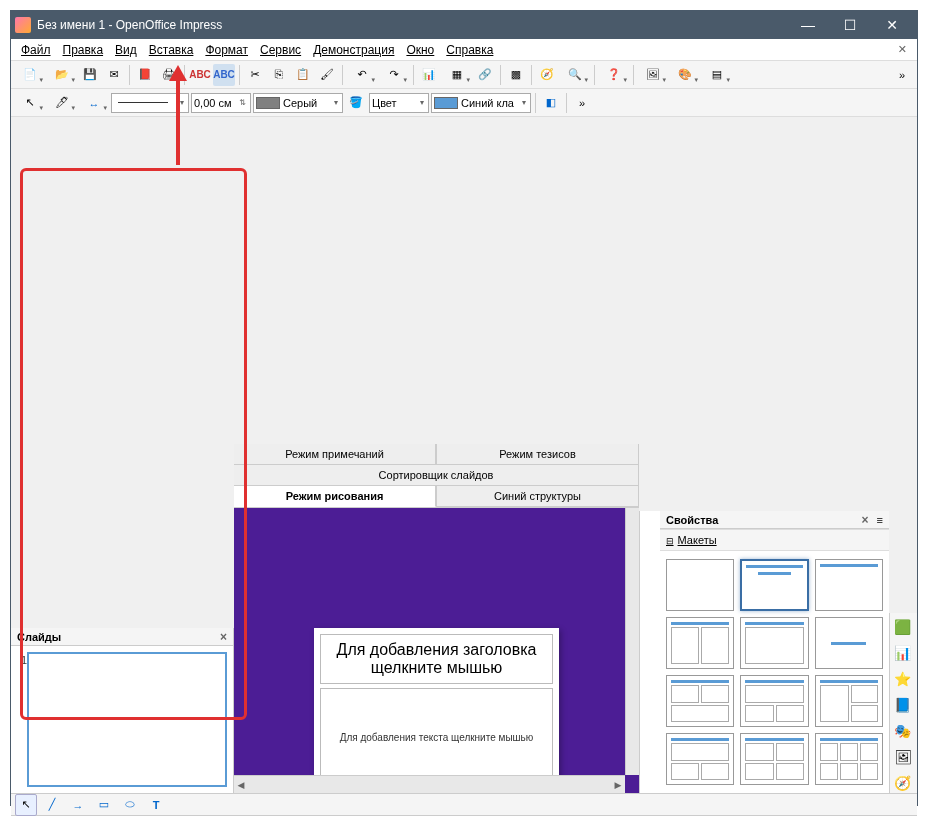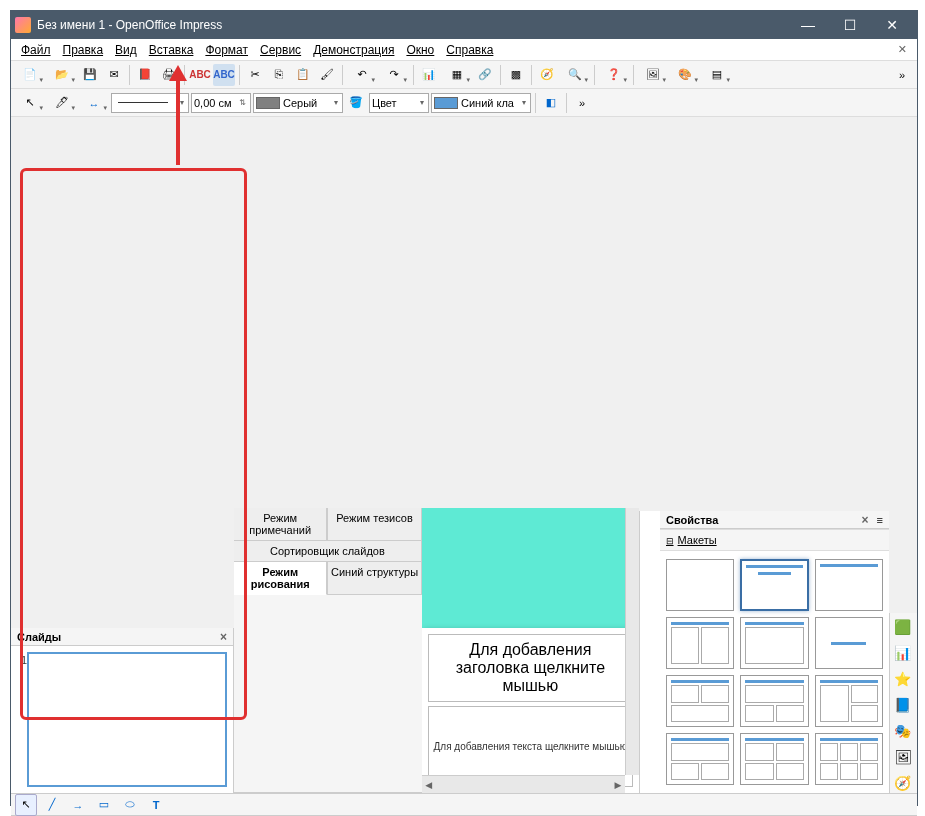--- a/index.html
+++ b/index.html
@@ -24,21 +24,21 @@
 .combo.w60 { width: 60px; } .combo.w70 { width: 78px; } .combo.w80 { width: 90px; }
 .swatch { width: 24px; height: 12px; border: 1px solid #666; display: inline-block; margin-right: 3px; }
 .main { display: flex; height: 676px; background: #f0f0f0; align-items: flex-end; }
 .slides-panel { width: 223px; background: #fff; display: flex; flex-direction: column; border-right: 1px solid #ccc; }
 .panel-header { height: 18px; display: flex; align-items: center; padding: 0 6px; font-size: 11px; font-weight: bold; background: #f5f5f5; border-bottom: 1px solid #ccc; }
 .panel-header .x { margin-left: auto; cursor: pointer; color: #666; font-size: 12px; }
 .slides-list { flex: 1; padding: 6px; overflow: auto; }
 .slide-thumb { position: relative; }
 .slide-thumb .num { position: absolute; top: 2px; left: 4px; font-size: 11px; color: #333; }
 .slide-thumb .rect { border: 2px solid #5a9bd5; background: #fff; height: 135px; margin-left: 10px; }
-.center { flex: 1; display: flex; flex-direction: row; background: #5eead4; }
+.center { flex: 1; display: flex; flex-direction: column; background: #4c1d95; }
 .tabs-area { background: #f5f5f5; border-bottom: 1px solid #ccc; }
 .tabs-row { display: flex; }
 .tab { flex: 1; text-align: center; padding: 4px 0; font-size: 11px; cursor: pointer; border: 1px solid #ccc; border-top: none; background: #eee; }
 .tab:first-child { border-left: none; }
 .tab.active { background: #fff; font-weight: bold; border-bottom: 1px solid #fff; }
 .canvas-wrap { flex: 1; position: relative; display: flex; align-items: center; justify-content: center; overflow: hidden; }
 .canvas-wrap .vscroll { position: absolute; right: 0; top: 0; bottom: 18px; width: 14px; background: #e8e8e8; border-left: 1px solid #ccc; }
 .canvas-wrap .hscroll { position: absolute; left: 0; right: 14px; bottom: 0; height: 18px; background: #e8e8e8; border-top: 1px solid #ccc; display: flex; align-items: center; }
 .hscroll .arr { width: 14px; text-align: center; font-size: 9px; color: #666; cursor: pointer; }
 .hscroll .track { flex: 1; }

